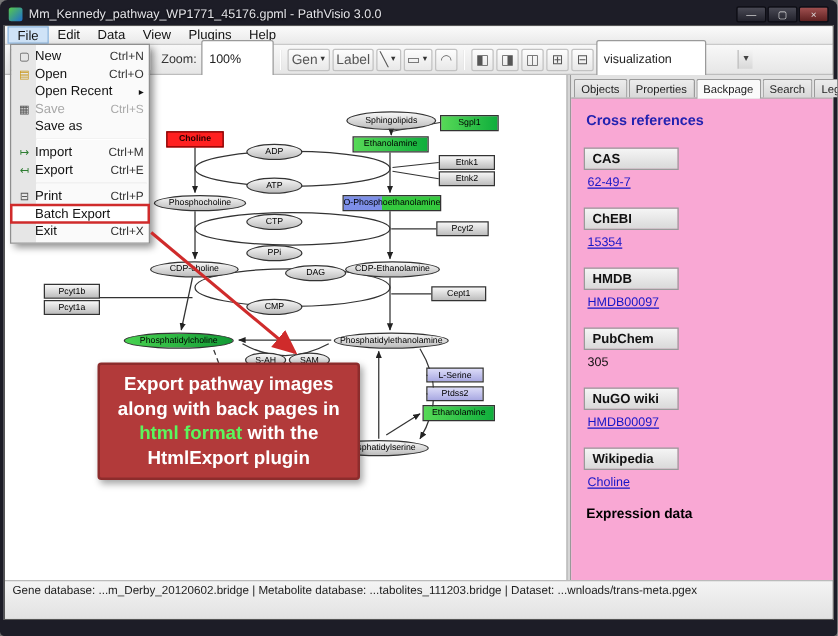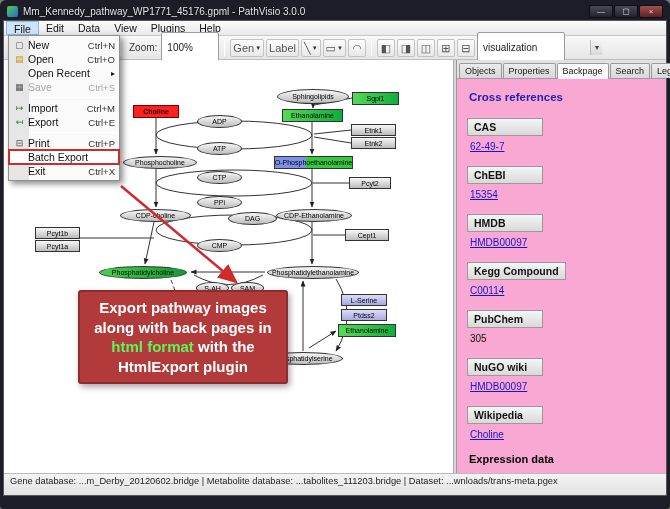--- a/index.html
+++ b/index.html
@@ -223,21 +223,20 @@
             <div class="tab active">Backpage</div>
             <div class="tab">Search</div>
             <div class="tab">Legend</div>
           </div>
         <div class="bp">
           <div class="bp-title">Cross references</div>
           <div>
               <div class="bp-section"><div class="bp-header">CAS</div><div class="bp-value link">62-49-7</div></div>
               <div class="bp-section"><div class="bp-header">ChEBI</div><div class="bp-value link">15354</div></div>
               <div class="bp-section"><div class="bp-header">HMDB</div><div class="bp-value link">HMDB00097</div></div>
-              <div class="bp-section"><div class="bp-header">Kegg Compound</div><div class="bp-value link">C00114</div></div>
               <div class="bp-section"><div class="bp-header">PubChem</div><div class="bp-value">305</div></div>
               <div class="bp-section"><div class="bp-header">NuGO wiki</div><div class="bp-value link">HMDB00097</div></div>
               <div class="bp-section"><div class="bp-header">Wikipedia</div><div class="bp-value link">Choline</div></div>
             </div>
           <div class="bp-footer">Expression data</div>
         </div>
       </div>
     </div>
 
     <div class="statusbar">Gene database: ...m_Derby_20120602.bridge | Metabolite database: ...tabolites_111203.bridge | Dataset: ...wnloads/trans-meta.pgex</div>
@@ -257,20 +256,25 @@
       <div class="fm-item">
         <span class="fm-icon ic-none"></span>
         <span class="fm-label">Open Recent</span>
         <span class="fm-short"></span>
         <span class="fm-arrow">▸</span>
       </div>
       <div class="fm-item disabled">
         <span class="fm-icon ic-save">▦</span>
         <span class="fm-label">Save</span>
         <span class="fm-short">Ctrl+S</span>
+      </div>
+      <div class="fm-item">
+        <span class="fm-icon ic-none"></span>
+        <span class="fm-label">Save as</span>
+        <span class="fm-short"></span>
       </div>
       <div class="fm-sep"></div>
       <div class="fm-item">
         <span class="fm-icon ic-import">↦</span>
         <span class="fm-label">Import</span>
         <span class="fm-short">Ctrl+M</span>
       </div>
       <div class="fm-item">
         <span class="fm-icon ic-export">↤</span>
         <span class="fm-label">Export</span>

